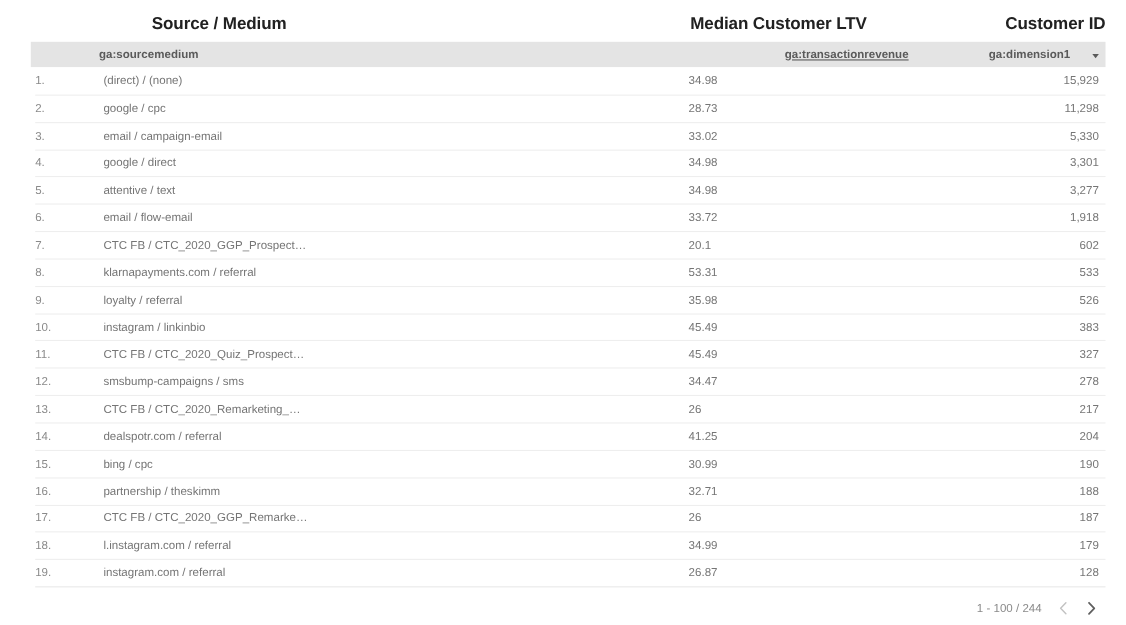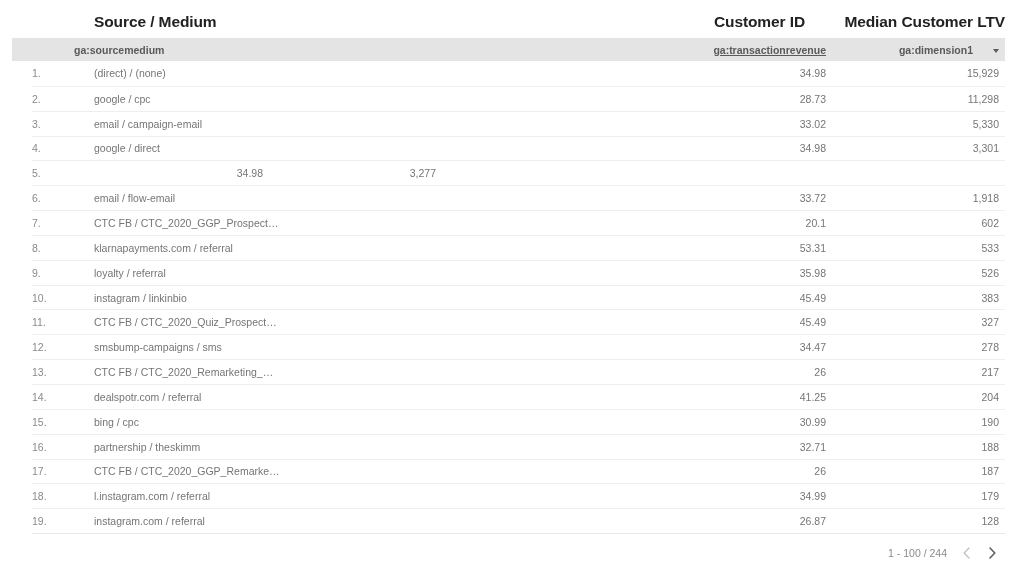--- a/index.html
+++ b/index.html
@@ -23,41 +23,42 @@
     background: #ffffff;
   }
 
   
   .title-row {
     display: flex;
     align-items: flex-end;
     padding: 0 19px 0 32px;
     height: 38px;
     box-sizing: border-box;
+    gap: 44px;
   }
   .title-cell {
     font-size: 15.5px;
     font-weight: 700;
     color: #212121;
     letter-spacing: -0.1px;
     line-height: 1;
     padding-bottom: 9px;
     white-space: nowrap;
   }
   .t-index { width: 31px; flex: 0 0 31px; }
   .t-dim   { flex: 1 1 auto; padding-left: 31px; }
   .t-m1    { flex: 0 0 200px; text-align: right; }
   .t-m2    { flex: 0 0 173px; text-align: right; }
 
   
   .field-row {
     display: flex;
     align-items: center;
     height: 23px;
-    margin: 0 19px 0 12px;
+    margin: 0 19px 0 28px;
     background: #e4e4e4;
     font-size: 10.5px;
     font-weight: 700;
     color: #5a5a5a;
     box-sizing: border-box;
   }
   .f-index { width: 31px; flex: 0 0 31px; }
   .f-dim   { flex: 1 1 auto; padding-left: 31px; white-space: nowrap; }
   .f-m1    { flex: 0 0 200px; text-align: right; white-space: nowrap; text-decoration: underline; }
   .f-m2    {
@@ -105,21 +106,21 @@
   .c-dim {
     flex: 1 1 auto;
     padding-left: 31px;
     white-space: nowrap;
     overflow: hidden;
     text-overflow: ellipsis;
     color: #757575;
   }
   .c-m1 {
     flex: 0 0 200px;
-    text-align: right;
+    text-align: left;
     white-space: nowrap;
     color: #757575;
   }
   .c-m2 {
     flex: 0 0 173px;
     text-align: right;
     white-space: nowrap;
     padding-right: 6px;
     color: #757575;
   }
@@ -152,22 +153,22 @@
   .pager-btn.disabled svg path { stroke: #c2c2c2; }
 </style>
 </head>
 <body>
 
 <div class="report">
 
   <div class="title-row">
     <div class="title-cell t-index"></div>
     <div class="title-cell t-dim">Source / Medium</div>
+    <div class="title-cell t-m1">Median Customer LTV</div>
     <div class="title-cell t-m2">Customer ID</div>
-    <div class="title-cell t-m1">Median Customer LTV</div>
   </div>
 
   <div class="field-row">
     <div class="f-index"></div>
     <div class="f-dim">ga:sourcemedium</div>
     <div class="f-m1">ga:transactionrevenue</div>
     <div class="f-m2">
       <span>ga:dimension1</span>
       <span class="sort-caret"></span>
     </div>
@@ -198,20 +199,21 @@
 
     <div class="data-row">
       <div class="c-index">4.</div>
       <div class="c-dim">google / direct</div>
       <div class="c-m1">34.98</div>
       <div class="c-m2">3,301</div>
     </div>
 
     <div class="data-row">
       <div class="c-index">5.</div>
+      <div class="c-dim">attentive / text</div>
       <div class="c-m1">34.98</div>
       <div class="c-m2">3,277</div>
     </div>
 
     <div class="data-row">
       <div class="c-index">6.</div>
       <div class="c-dim">email / flow-email</div>
       <div class="c-m1">33.72</div>
       <div class="c-m2">1,918</div>
     </div>

